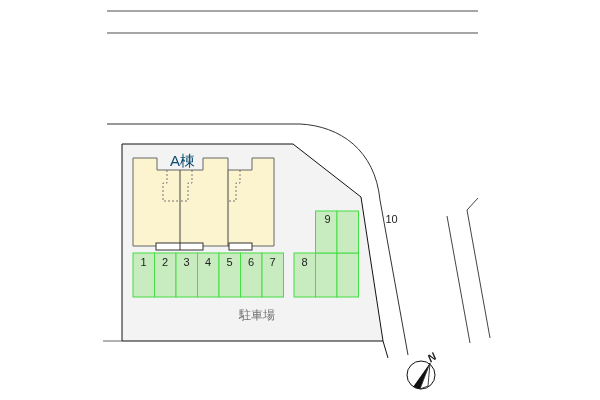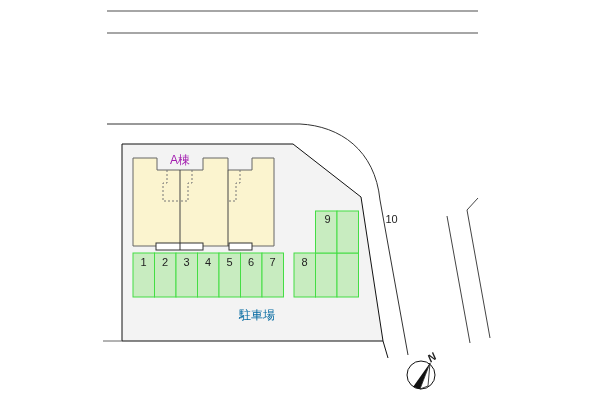--- a/index.html
+++ b/index.html
@@ -1,21 +1,21 @@
 <!DOCTYPE html>
 <html><head>
 <meta charset="utf-8">
 <style>
   html,body{margin:0;padding:0;background:#ffffff;}
   body{width:600px;height:400px;position:relative;overflow:hidden;font-family:"Liberation Sans",sans-serif;}
   svg{position:absolute;left:0;top:0;}
   .lbl{position:absolute;font-size:11px;color:#222;line-height:1;}
   .space-lbl{position:absolute;font-size:11px;color:#222;text-align:center;width:21px;}
-  .bld-lbl{position:absolute;font-size:12px;color:#a21caf;}
-  .park-lbl{position:absolute;font-size:12px;color:#0369a1;}
+  .bld-lbl{position:absolute;font-size:15px;color:#0c4a6e;}
+  .park-lbl{position:absolute;font-size:12px;color:#737373;}
 </style>
 </head>
 <body>
 
 <svg width="600" height="400" viewBox="0 0 600 400">
 
   <line x1="107" y1="11" x2="478" y2="11" stroke="#888" stroke-width="1.5"></line>
   <line x1="107" y1="33" x2="478" y2="33" stroke="#888" stroke-width="1.5"></line>
 
   <path d="M107,124 L300,124 C340,126 375,150 380,200 L408,355" fill="none" stroke="#333" stroke-width="1"></path>

